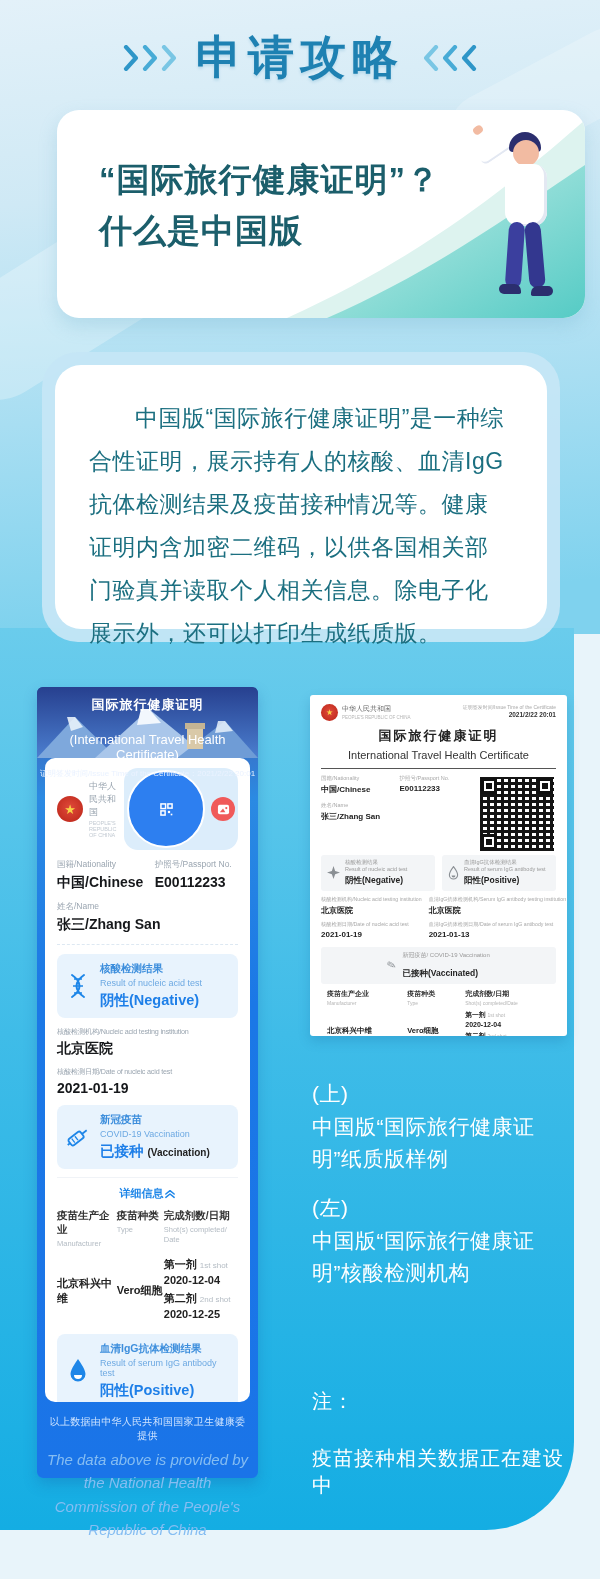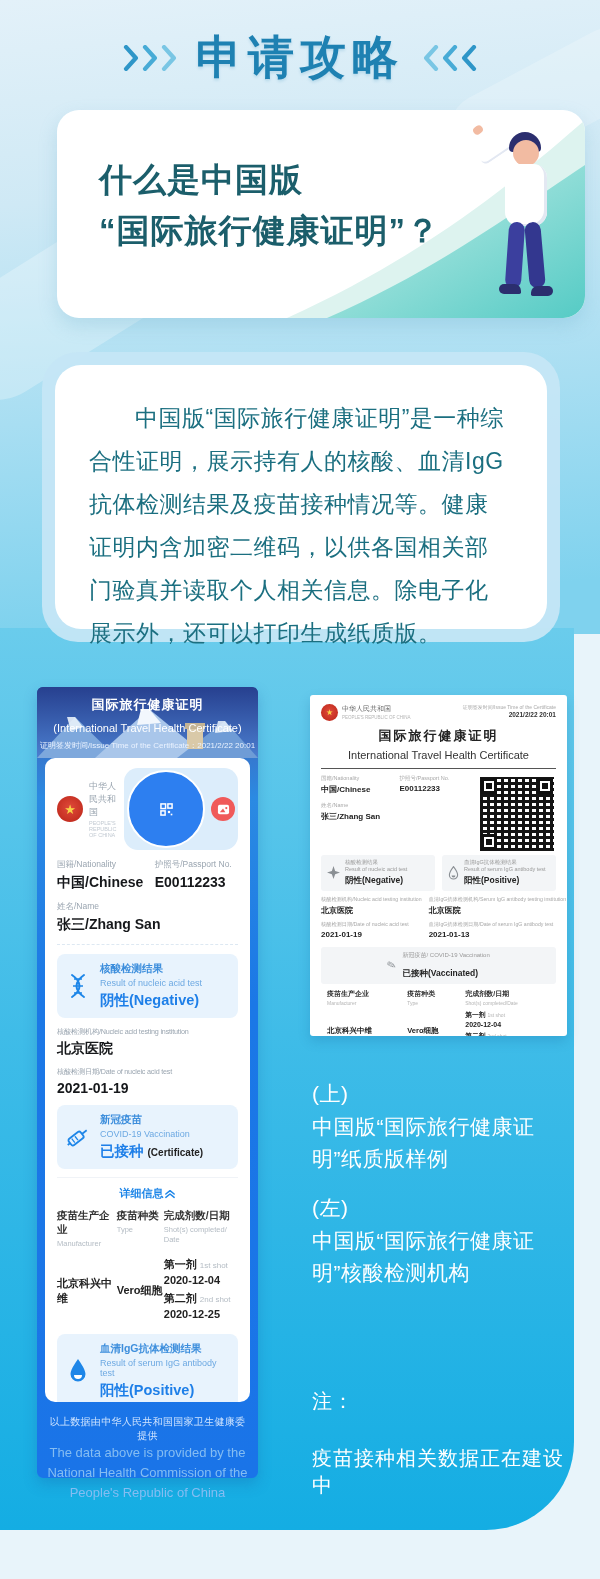--- a/index.html
+++ b/index.html
@@ -76,21 +76,21 @@
   .app-cert{
     position:absolute;left:37px;top:687px;width:221px;height:791px;
     background:linear-gradient(180deg,#2c55a4 0%,#3c6fc4 6%,#2b8ae2 14%,#1b78e6 40%,#1a74e8 100%);
     border-radius:6px;display:flex;flex-direction:column;
     box-shadow:0 6px 14px rgba(20,80,160,.25);
   }
   .app-header{position:relative;height:71px;flex:none;}
   .app-header svg{position:absolute;inset:0;border-radius:6px 6px 0 0;}
   .app-header-text{position:absolute;inset:0;z-index:2;text-align:center;color:#fff;}
   .app-title{font-size:13px;font-weight:bold;margin-top:9px;letter-spacing:1px;}
-  .app-subtitle{font-size:11px;margin-top:8px;}
+  .app-subtitle{font-size:13px;margin-top:18px;}
   .app-issue{font-size:8px;margin-top:6px;color:#eaf2ff;}
   .app-card{
     flex:1;margin:0 8px;background:#ffffff;border-radius:10px;
     padding:10px 12px 8px 12px;position:relative;overflow:hidden;
   }
   .emblem-row{display:flex;align-items:center;gap:6px;}
   .emblem{width:26px;height:26px;border-radius:50%;background:radial-gradient(circle at 50% 45%,#e04a3a 0%,#c52f22 70%);
     display:flex;align-items:center;justify-content:center;color:#f8d347;font-size:13px;flex:none;}
   .emblem.small{width:17px;height:17px;font-size:8px;}
   .country-cn{font-size:9px;color:#9aa5b0;}
@@ -124,21 +124,21 @@
   .vtable .c3{width:41%;}
   .th-cn{font-size:10.5px;font-weight:bold;color:#333;}
   .th-en{font-size:7.5px;color:#b4bcc4;margin-top:2px;line-height:1.3;}
   .vrow{display:flex;margin-top:8px;align-items:center;}
   .vrow .val{font-size:11px;font-weight:bold;color:#222;}
   .shot-line{font-size:11px;font-weight:bold;color:#222;}
   .shot-line .en{font-size:8px;color:#b4bcc4;font-weight:normal;}
   .shot-date{font-size:11px;font-weight:bold;color:#222;margin:2px 0 5px 0;}
   .app-footer{flex:none;height:76px;text-align:center;padding:13px 10px 0 10px;box-sizing:border-box;}
   .app-footer .cn{font-size:10px;color:#cfe4ff;letter-spacing:.3px;}
-  .app-footer .en{font-size:13px;color:#85bdf2;line-height:1.55;}
+  .app-footer .en{font-size:15px;color:#85bdf2;line-height:1.55;margin-top:5px;font-style:italic;}
   
   .paper-cert{
     position:absolute;left:310px;top:695px;width:257px;height:341px;
     background:#ffffff;border-radius:3px;box-shadow:0 5px 12px rgba(20,90,150,.22);
     padding:9px 11px;box-sizing:border-box;font-size:8px;color:#333;overflow:hidden;
   }
   .p-head{display:flex;align-items:flex-start;}
   .p-head .names{margin-left:4px;}
   .p-country{font-size:7px;color:#666;}
   .p-country-en{font-size:4.5px;color:#b5b5b5;margin-top:1px;}
@@ -229,22 +229,22 @@
     <defs>
       <linearGradient id="sw1" x1="0" y1="0" x2="1" y2="1">
         <stop offset="0" stop-color="#c9efe9"></stop>
           <stop offset="1" stop-color="#55cbc5"></stop>
       </linearGradient>
     </defs>
     <path d="M528,10 C470,60 380,140 230,208 L528,208 Z" fill="#ddf3ef"></path>
     <path d="M528,55 C460,100 380,160 270,208 L528,208 Z" fill="url(#sw1)"></path>
   </svg>
   <div class="intro-title">
+    <div>“国际旅行健康证明”？</div>
     <div>什么是中国版</div>
-    <div>“国际旅行健康证明”？</div>
   </div>
   <div class="person">
     <div class="arm"></div>
     <div class="hand"></div>
     <div class="hair"></div>
     <div class="head"></div>
     <div class="torso"></div>
     <div class="leg1"></div>
     <div class="leg2"></div>
     <div class="shoe1"></div>
@@ -362,21 +362,21 @@
             <line x1="7" y1="9.5" x2="7" y2="14.5" stroke="#1e86e8" stroke-width="1.3"></line>
             <line x1="11" y1="9.5" x2="11" y2="14.5" stroke="#1e86e8" stroke-width="1.3"></line>
           </g>
         </svg>
       </div>
       <div>
         <div class="rb-title">新冠疫苗</div>
         <div class="rb-en">COVID-19 Vaccination</div>
         <div class="rb-result">
           <span>已接种</span>
-          <span class="small-dark">(Certificate)</span>
+          <span class="small-dark">(Vaccination)</span>
         </div>
       </div>
     </div>
 
     <div class="thin-div"></div>
     <div class="details-toggle">
       <span>详细信息</span>
       <svg width="12" height="10" viewBox="0 0 14 12">
         <polyline points="2,6 7,2 12,6" fill="none" stroke="#1e86e8" stroke-width="1.8" stroke-linecap="round" stroke-linejoin="round"></polyline>
         <polyline points="2,10 7,6 12,10" fill="none" stroke="#1e86e8" stroke-width="1.8" stroke-linecap="round" stroke-linejoin="round"></polyline>

